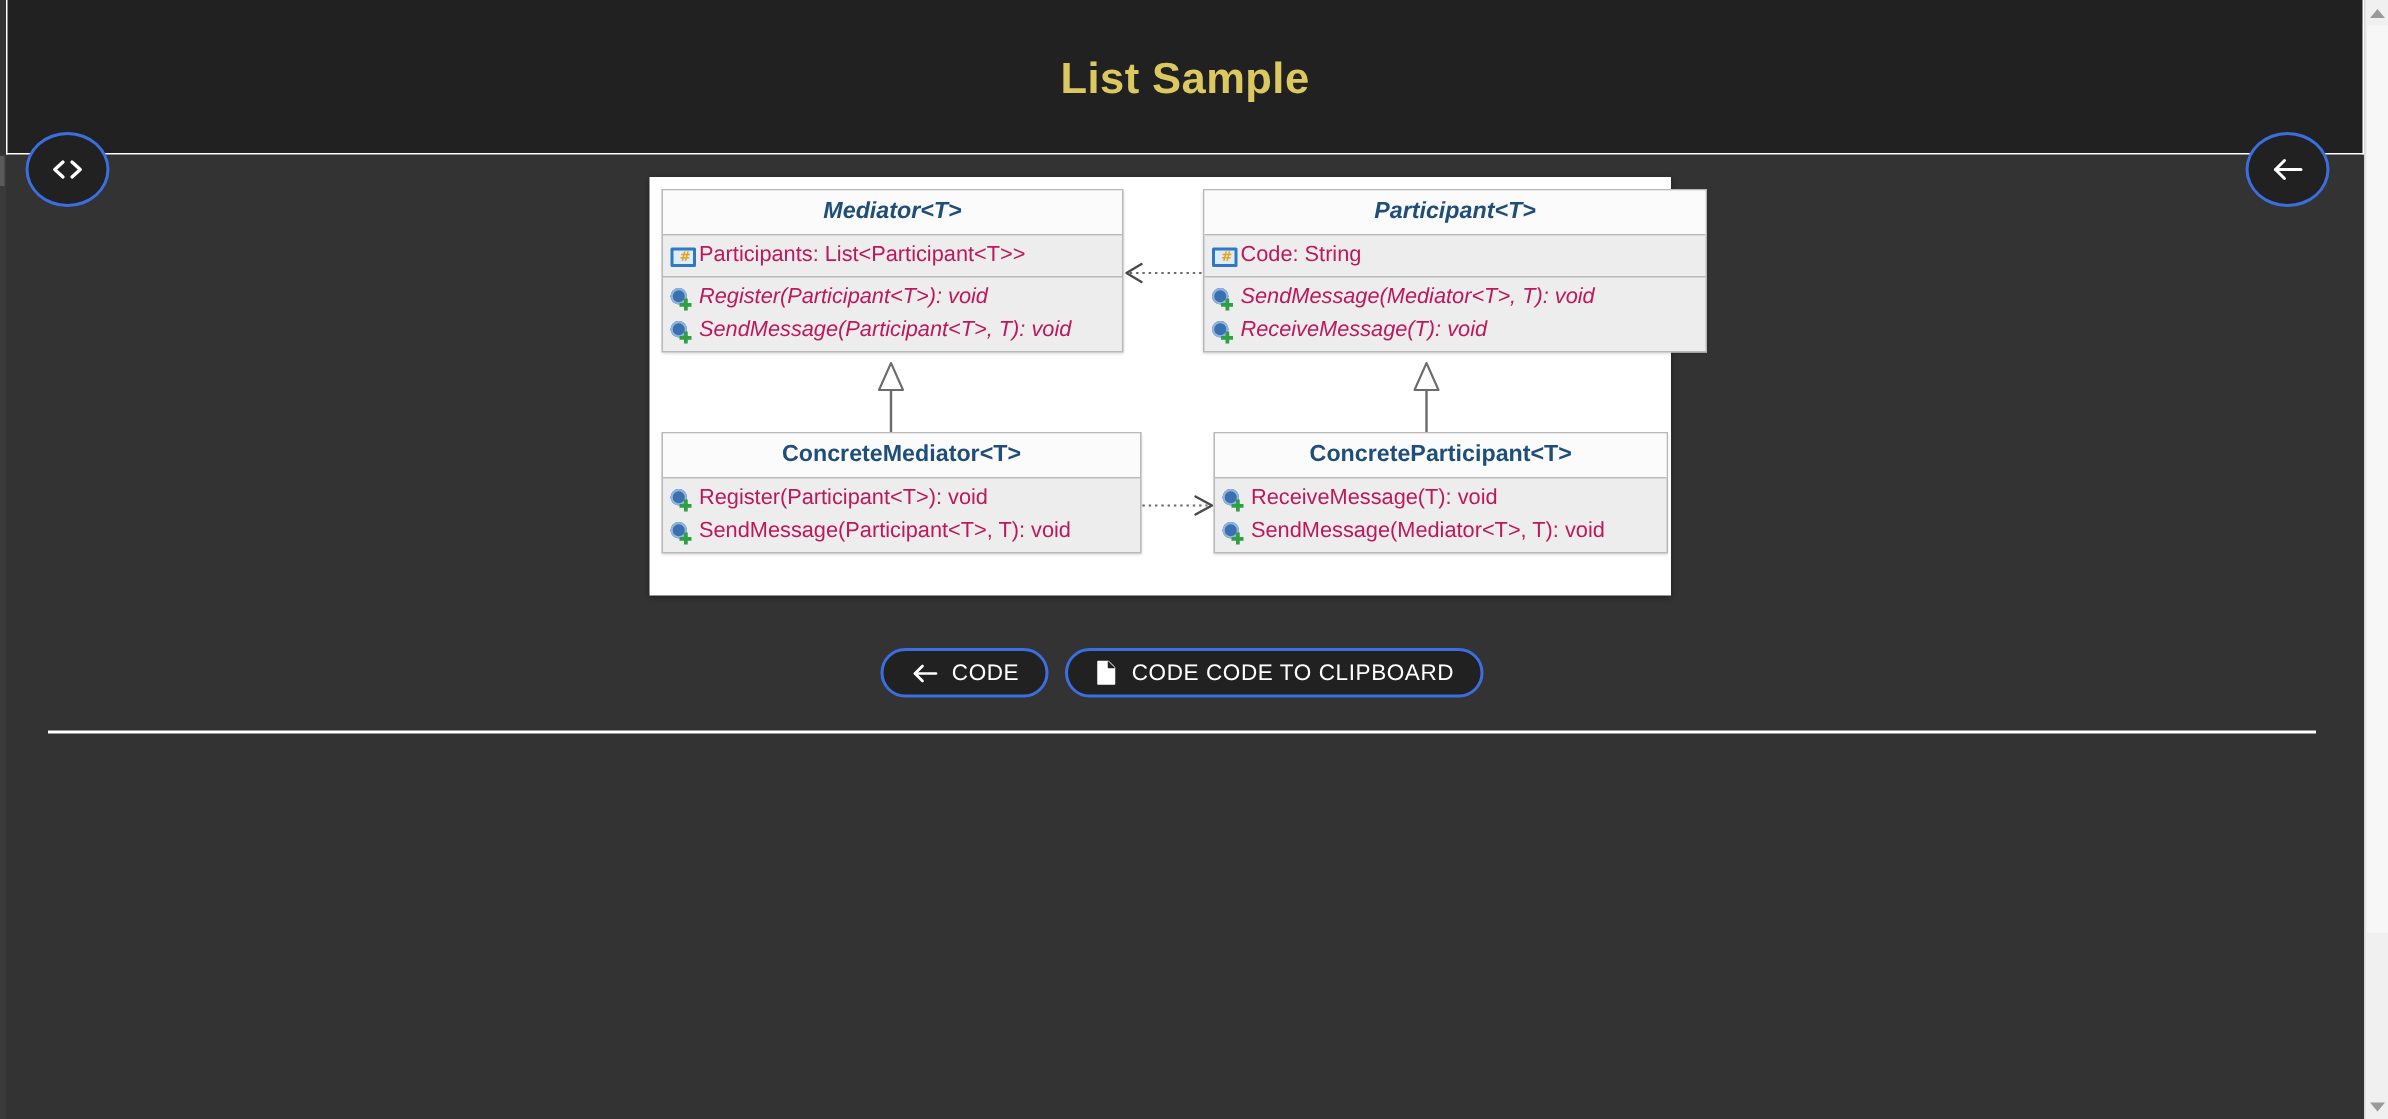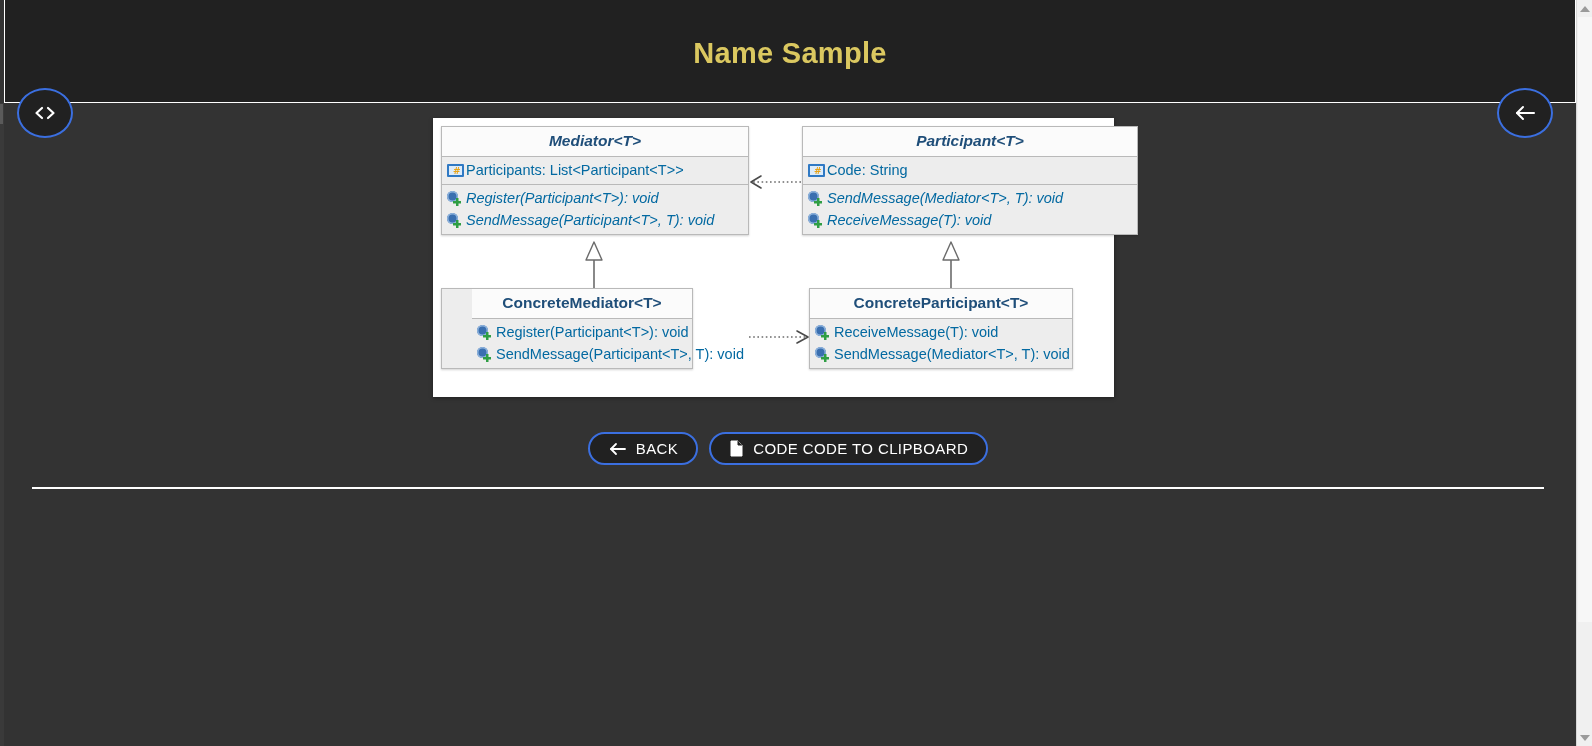--- a/index.html
+++ b/index.html
@@ -98,24 +98,24 @@
   }
   .uml-title.abstract { font-style: italic; }
   .uml-section {
     padding: 2px 0 3px 0;
   }
   .uml-section + .uml-section {
     border-top: 1px solid #b9b9b9;
   }
   .uml-row {
     display: flex;
-    align-items: center;
+    align-items: flex-end;
     padding: 2px 6px 2px 5px;
     font-size: 14.5px;
-    color: #0369a1;
+    color: #be185d;
     white-space: nowrap;
     line-height: 18px;
   }
   .uml-row.italic { font-style: italic; }
 
   
   .ic {
     position: relative;
     width: 16px; height: 15px;
     flex: 0 0 16px;
@@ -247,21 +247,21 @@
 </style>
 </head>
 <body>
 
 <div id="page">
 
   <div id="left-edge"></div>
   <div id="left-edge2"></div>
 
   <div id="header">
-    <div id="page-title">Name Sample</div>
+    <div id="page-title">List Sample</div>
   </div>
 
   <div class="fab" id="fab-code">
     <span>
       <svg width="24" height="16" viewBox="0 0 24 16">
         <path d="M9 3 L3.5 8 L9 13" fill="none" stroke="#ffffff" stroke-width="2.2" stroke-linecap="round" stroke-linejoin="round"></path>
         <path d="M15 3 L20.5 8 L15 13" fill="none" stroke="#ffffff" stroke-width="2.2" stroke-linecap="round" stroke-linejoin="round"></path>
       </svg>
     </span>
   </div>
@@ -333,39 +333,39 @@
         </div>
         <div class="uml-row italic">
           <span class="ic ic-method">
               <span class="gear"></span>
             </span>
           <span>ReceiveMessage(T): void</span>
         </div>
       </div>
     </div>
 
-    <div class="uml-box" style="left:8px; top:170px; width:252px;padding-left:30px;">
+    <div class="uml-box" style="left:8px; top:170px; width:320px;">
       <div class="uml-title">ConcreteMediator&lt;T&gt;</div>
       <div class="uml-section">
         <div class="uml-row">
           <span class="ic ic-method">
               <span class="gear"></span>
             </span>
           <span>Register(Participant&lt;T&gt;): void</span>
         </div>
         <div class="uml-row">
           <span class="ic ic-method">
               <span class="gear"></span>
             </span>
           <span>SendMessage(Participant&lt;T&gt;, T): void</span>
         </div>
       </div>
     </div>
 
-    <div class="uml-box" style="left:376px; top:170px; width:264px;">
+    <div class="uml-box" style="left:376px; top:170px; width:303px;">
       <div class="uml-title">ConcreteParticipant&lt;T&gt;</div>
       <div class="uml-section">
         <div class="uml-row">
           <span class="ic ic-method">
               <span class="gear"></span>
             </span>
           <span>ReceiveMessage(T): void</span>
         </div>
         <div class="uml-row">
           <span class="ic ic-method">
@@ -379,21 +379,21 @@
   </div>
 
   <div id="actions">
     <div class="pill">
       <span>
         <svg width="19" height="14" viewBox="0 0 19 14">
           <path d="M17 7 H3" stroke="#ffffff" stroke-width="1.8" stroke-linecap="round"></path>
           <path d="M8 2 L3 7 L8 12" fill="none" stroke="#ffffff" stroke-width="1.8" stroke-linecap="round" stroke-linejoin="round"></path>
         </svg>
       </span>
-      <span>BACK</span>
+      <span>CODE</span>
     </div>
 
     <div class="pill">
       <span>
         <svg width="15" height="17" viewBox="0 0 15 17">
           <path d="M2 1 H9 L13 5 V16 H2 Z" fill="#ffffff" stroke="#ffffff" stroke-width="1" stroke-linejoin="round"></path>
           <path d="M9 1 V5 H13" fill="#212121" stroke="#212121" stroke-width="1" stroke-linejoin="round"></path>
         </svg>
       </span>
       <span>CODE CODE TO CLIPBOARD</span>

